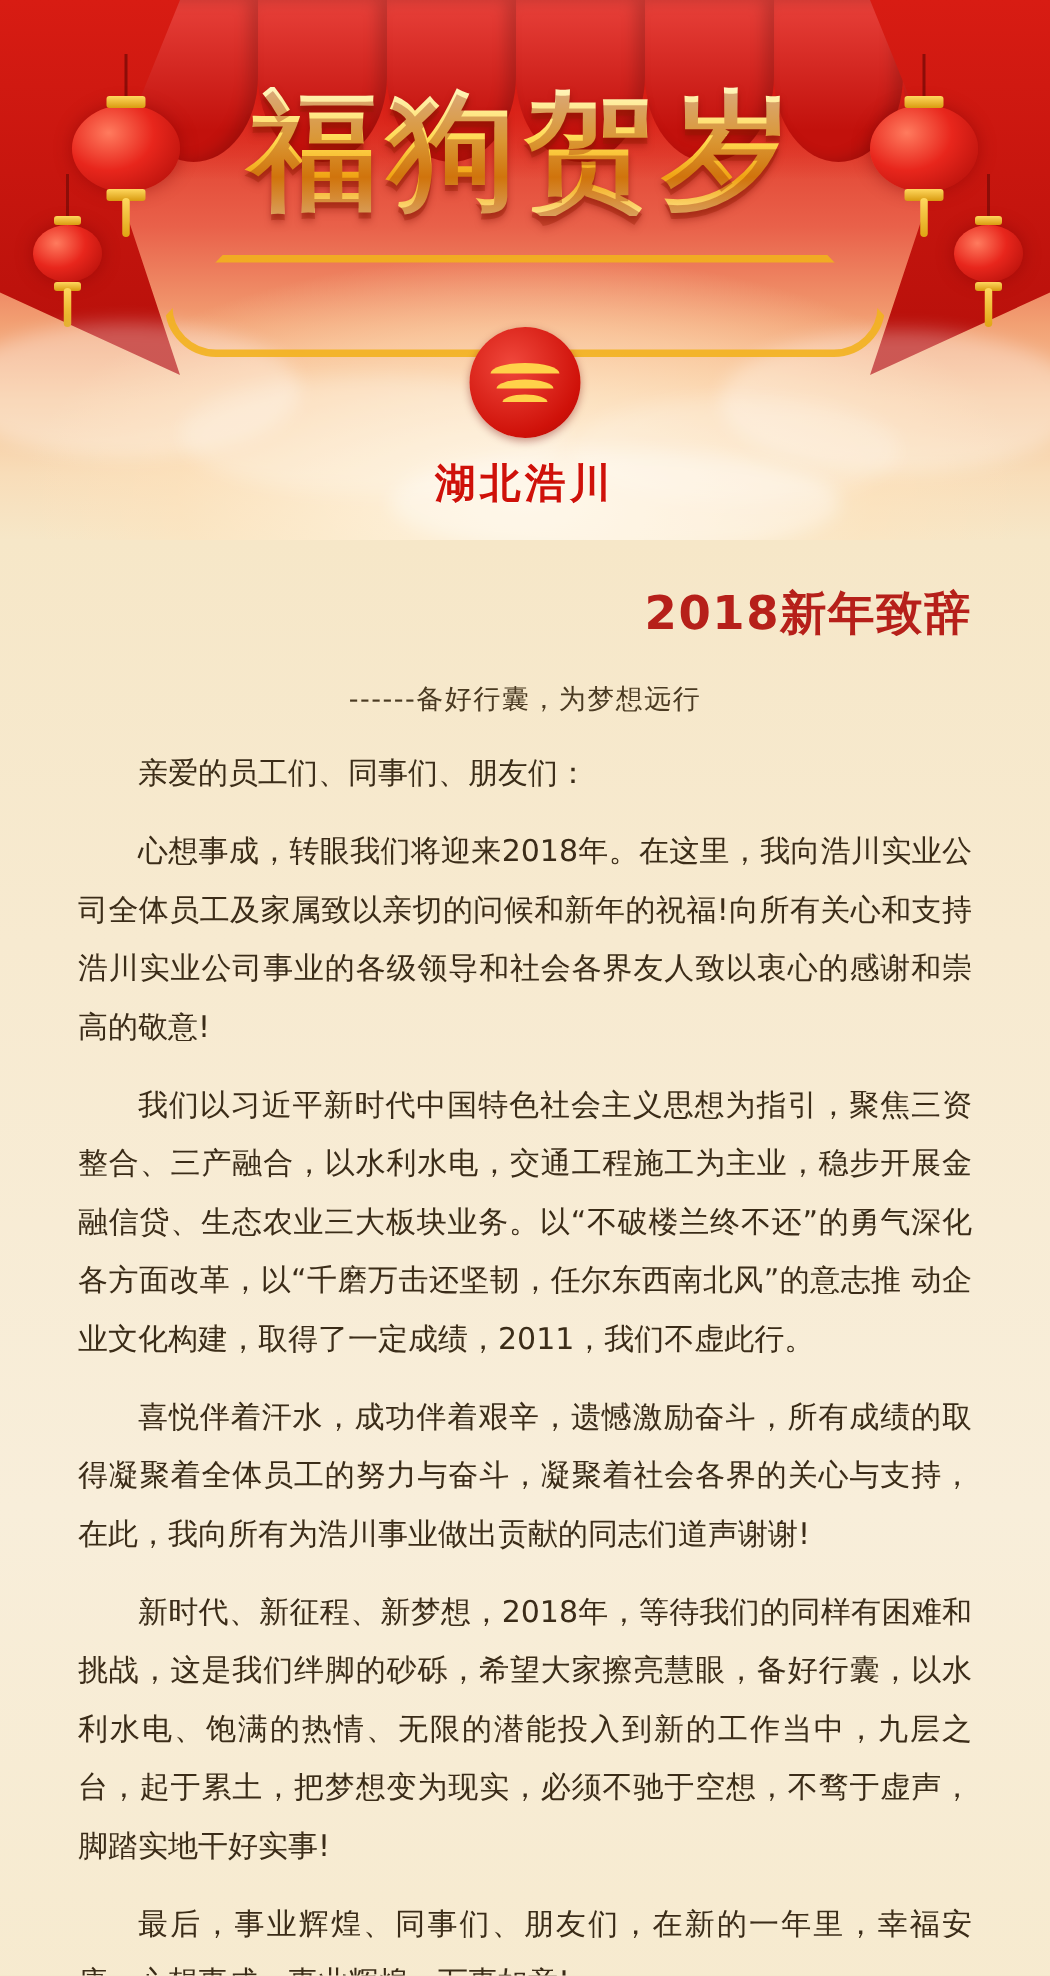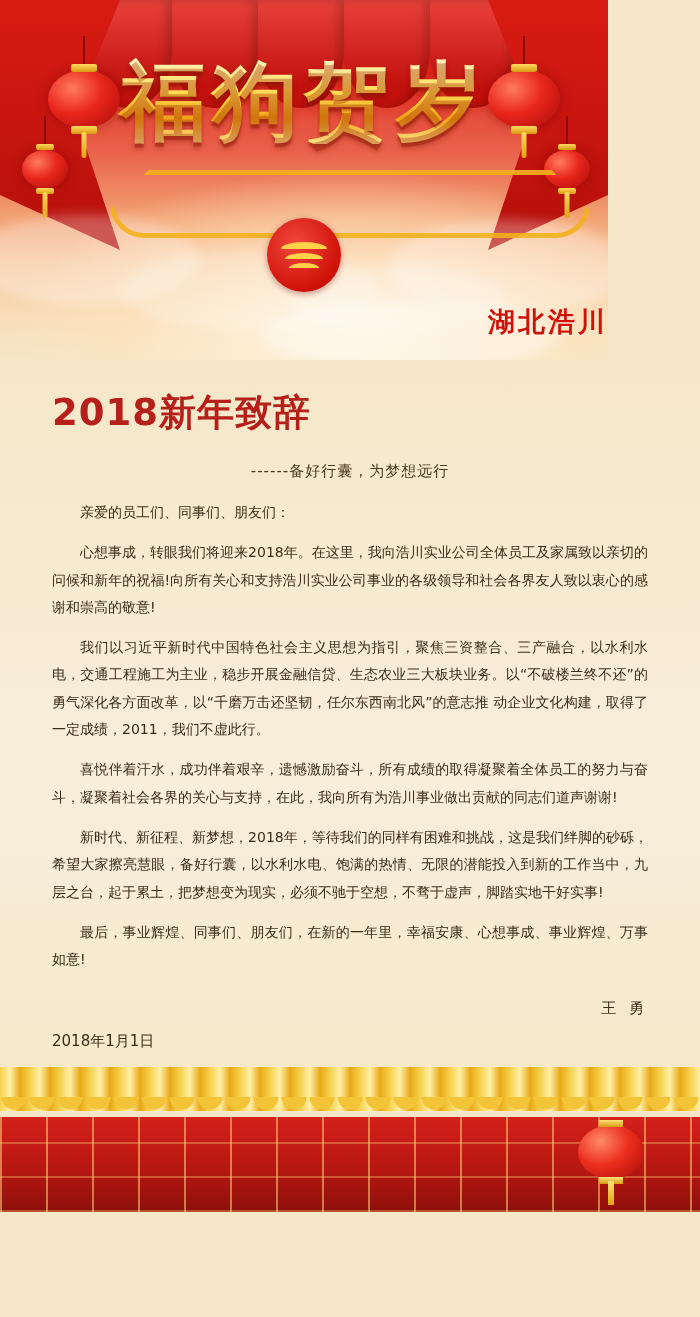--- a/index.html
+++ b/index.html
@@ -10,21 +10,21 @@
   }
   body {
     position: relative;
     overflow: hidden;
     background: #f6e7c8;
   }
 
   
   .banner {
     position: relative;
-    width: 608px;
+    width: 700px;
     height: 360px;
     overflow: hidden;
     background:
       radial-gradient(ellipse 420px 200px at 350px 330px, rgba(255,245,225,0.95) 0%, rgba(255,228,190,0.5) 55%, rgba(255,210,160,0) 80%),
       linear-gradient(180deg, #e8302a 0%, #e03a2b 22%, #e9614a 42%, #f2a073 60%, #f7c79b 74%, #f8ddb9 88%, #f6e7c8 100%);
   }
   
   .cloud {
     position: absolute;
     border-radius: 50%;
@@ -130,50 +130,49 @@
   .logo-circle .w2 { top: 35px; left: 18px; right: 18px; height: 6px; }
   .logo-circle .w3 { top: 45px; left: 22px; right: 22px; height: 5px; }
   .logo-text {
     margin-top: 8px;
     font-size: 27px;
     letter-spacing: 3px;
     font-weight: 700;
     font-family: "DejaVu Serif","Liberation Serif", serif;
     color: #cf1109;
     text-shadow: 0 1px 0 rgba(255,255,255,0.5);
-    text-align: right;
   }
 
   
   .letter {
     position: relative;
     width: 700px;
     padding: 20px 52px 10px;
     background: linear-gradient(180deg, #f6e7c8 0%, #f7ead0 25%, #f8eeda 60%, #f6e9cb 100%);
     color: #3a2a16;
   }
   .doc-title {
-    text-align: left;
-    font-size: 37px;
+    text-align: right;
+    font-size: 31px;
     font-weight: 700;
     color: #b6201a;
     letter-spacing: 1px;
     padding: 8px 0 2px;
     font-family: "DejaVu Sans","Liberation Sans", sans-serif;
   }
   .doc-subtitle {
     text-align: center;
-    font-size: 15px;
+    font-size: 18px;
     color: #4a3a22;
     margin-top: 22px;
     margin-bottom: 18px;
     letter-spacing: 1px;
   }
   .para {
-    font-size: 14px;
+    font-size: 20px;
     line-height: 1.95;
     text-indent: 2em;
     margin-bottom: 13px;
     text-align: justify;
     color: #3b2c18;
   }
   .sign {
     text-align: right;
     font-size: 15px;
     margin-top: 26px;

